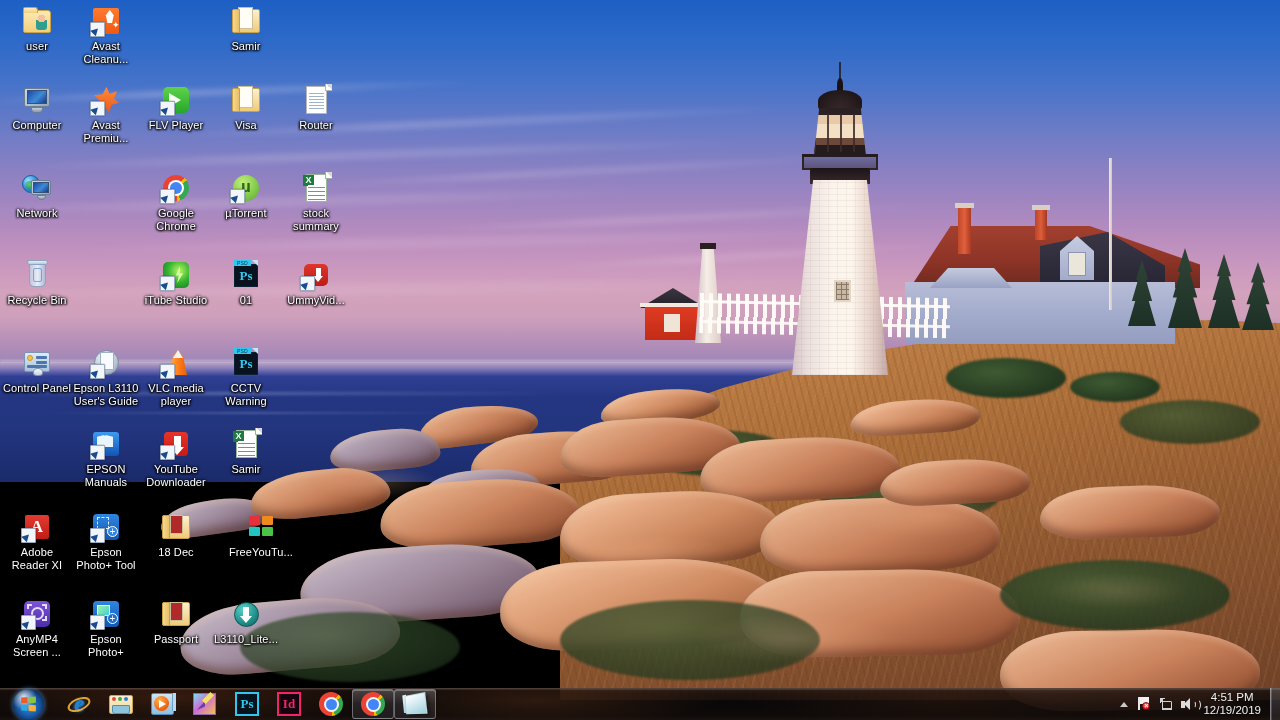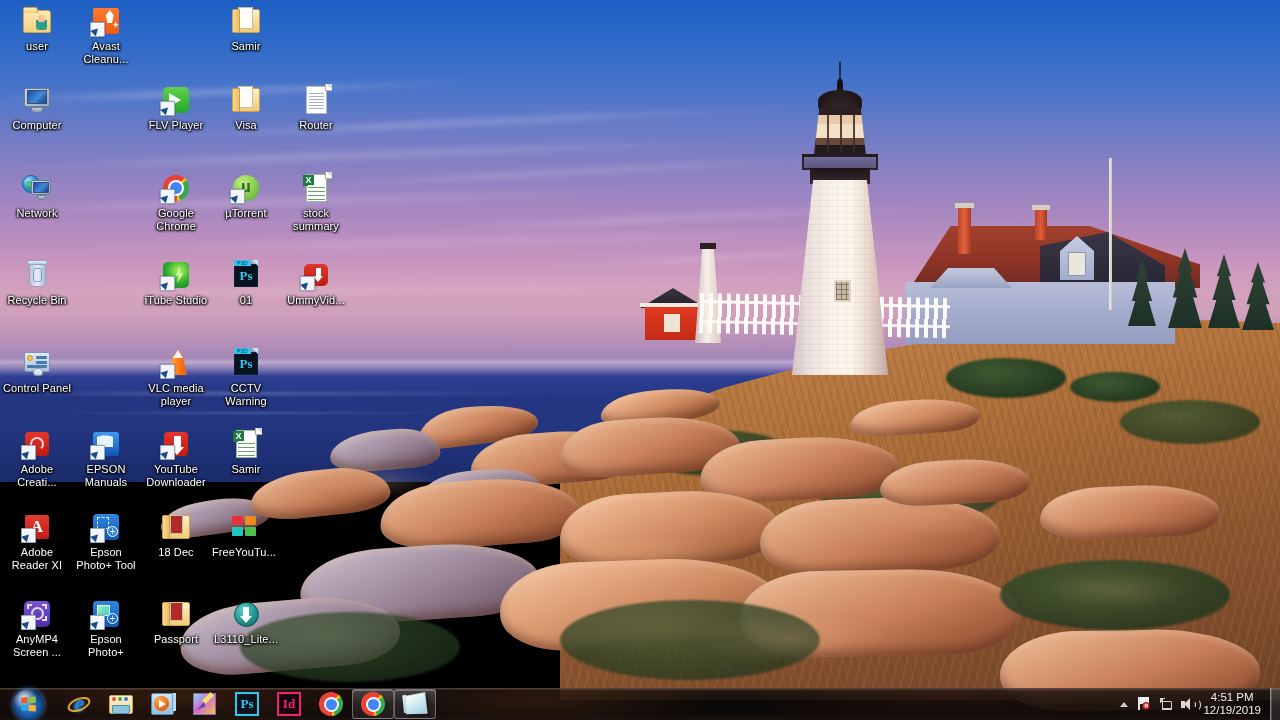--- a/index.html
+++ b/index.html
@@ -785,20 +785,27 @@
         <span class="dlabel">Samir</span>
       </div>
       <div class="dicon" title="Computer" style="left: 2px; top: 84px;">
         <span class="glyph">
           <span class="monitor"></span>
           <span class="monitor-screen"></span>
           <span class="monitor-base"></span>
         </span>
         <span class="dlabel">Computer</span>
       </div>
+      <div class="dicon" title="Avast Premiu..." style="left: 71px; top: 84px;">
+        <span class="glyph">
+          <span class="avast-blob"></span>
+          <span class="shortcut" style="position:absolute;left:0;bottom:0;width:13px;height:13px;z-index:4;"></span>
+        </span>
+        <span class="dlabel">Avast Premiu...</span>
+      </div>
       <div class="dicon" title="FLV Player" style="left: 141px; top: 84px;">
         <span class="glyph">
           <span class="flv-green"></span>
           <span class="flv-arrowR"></span>
           <span class="shortcut" style="position:absolute;left:0;bottom:0;width:13px;height:13px;z-index:4;"></span>
         </span>
         <span class="dlabel">FLV Player</span>
       </div>
       <div class="dicon" title="Visa" style="left: 211px; top: 84px;">
         <span class="glyph">
@@ -886,45 +893,45 @@
         <span class="glyph">
           <span class="ctrl-panel"></span>
           <span class="ctrl-dot" style="left:6px;top:8px;"></span>
           <span class="ctrl-bar" style="left:15px;top:9px;width:11px;"></span>
           <span class="ctrl-bar" style="left:15px;top:14px;width:11px;"></span>
           <span class="ctrl-bar" style="left:6px;top:18px;width:20px;"></span>
           <span class="ctrl-mouse"></span>
         </span>
         <span class="dlabel">Control Panel</span>
       </div>
+      <div class="dicon" title="Epson L3110 User's Guide" style="left: 71px; top: 347px;">
+        <span class="glyph">
+          <span class="guide-disc"></span>
+          <span class="guide-page"></span>
+          <span class="shortcut" style="position:absolute;left:0;bottom:0;width:13px;height:13px;z-index:4;"></span>
+        </span>
+        <span class="dlabel">Epson L3110 User's Guide</span>
+      </div>
       <div class="dicon" title="VLC media player" style="left: 141px; top: 347px;">
         <span class="glyph">
           <span class="vlc-cone"></span>
           <span class="vlc-stripe"></span>
           <span class="shortcut" style="position:absolute;left:0;bottom:0;width:13px;height:13px;z-index:4;"></span>
         </span>
         <span class="dlabel">VLC media player</span>
       </div>
       <div class="dicon" title="CCTV Warning" style="left: 211px; top: 347px;">
         <span class="glyph">
           <span class="ps-tile"></span>
           <span class="psd-tab">PSD</span>
           <span class="psd-corner"></span>
           <span class="ps-letters">Ps</span>
         </span>
         <span class="dlabel">CCTV Warning</span>
       </div>
-      <div class="dicon" title="Adobe Creati..." style="left: 2px; top: 428px;">
-        <span class="glyph">
-          <span class="adobe-cc"></span>
-          <span class="cc-spiral"></span>
-          <span class="shortcut" style="position:absolute;left:0;bottom:0;width:13px;height:13px;z-index:4;"></span>
-        </span>
-        <span class="dlabel">Adobe Creati...</span>
-      </div>
       <div class="dicon" title="EPSON Manuals" style="left: 71px; top: 428px;">
         <span class="glyph">
           <span class="epsm-tile"></span>
           <span class="epsm-book"></span>
           <span class="shortcut" style="position:absolute;left:0;bottom:0;width:13px;height:13px;z-index:4;"></span>
         </span>
         <span class="dlabel">EPSON Manuals</span>
       </div>
       <div class="dicon" title="YouTube Downloader" style="left: 141px; top: 428px;">
         <span class="glyph">
@@ -962,21 +969,21 @@
         <span class="dlabel">Epson Photo+ Tool</span>
       </div>
       <div class="dicon" title="18 Dec" style="left: 141px; top: 511px;">
         <span class="glyph">
           <span class="folder-open"></span>
           <span class="folder-page" style="background:#b02a2a;left:10px;top:4px;width:13px;height:19px;"></span>
           <span style="position:absolute;left:2px;top:4px;width:8px;height:24px;background:linear-gradient(90deg,#f6d88e,#e8bf68);border:1px solid #c7a04a;border-radius:2px 0 0 2px;"></span>
         </span>
         <span class="dlabel">18 Dec</span>
       </div>
-      <div class="dicon" title="FreeYouTu..." style="left: 209px; top: 511px;">
+      <div class="dicon" title="FreeYouTu..." style="left: 226px; top: 511px;">
         <span class="glyph">
           <span class="freeyt">
             <span class="fy-q" style="left:0;top:0;background:#e8303a;"></span>
             <span class="fy-q" style="left:13px;top:0;background:#f08a1e;"></span>
             <span class="fy-q" style="left:0;top:11px;background:#22c6c0;"></span>
             <span class="fy-q" style="left:13px;top:11px;background:#4cc24a;"></span>
           </span>
         </span>
         <span class="dlabel">FreeYouTu...</span>
       </div>

